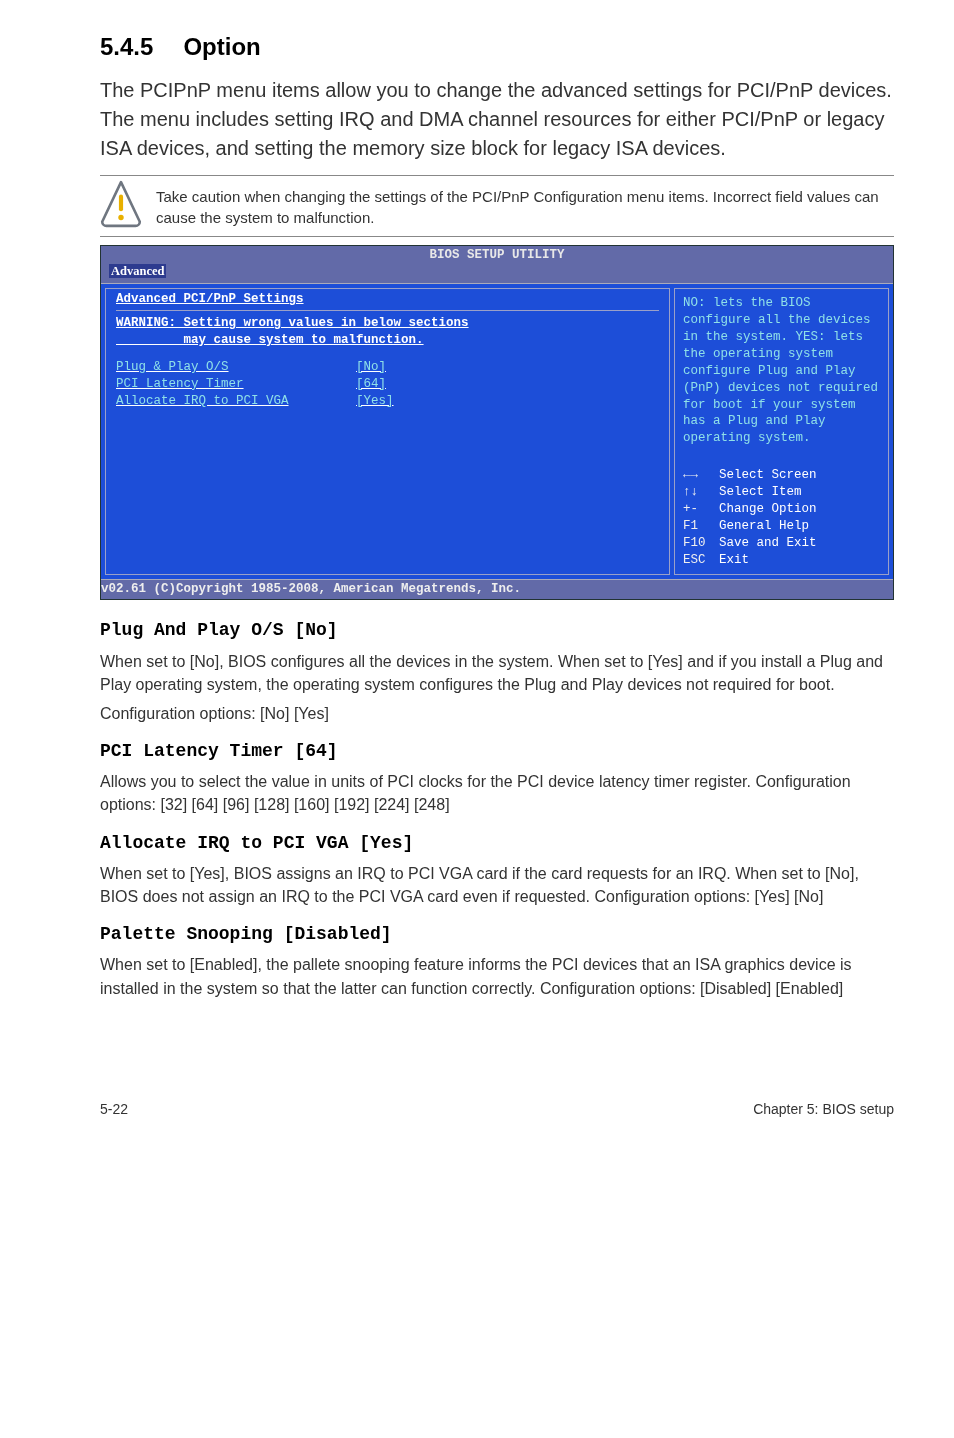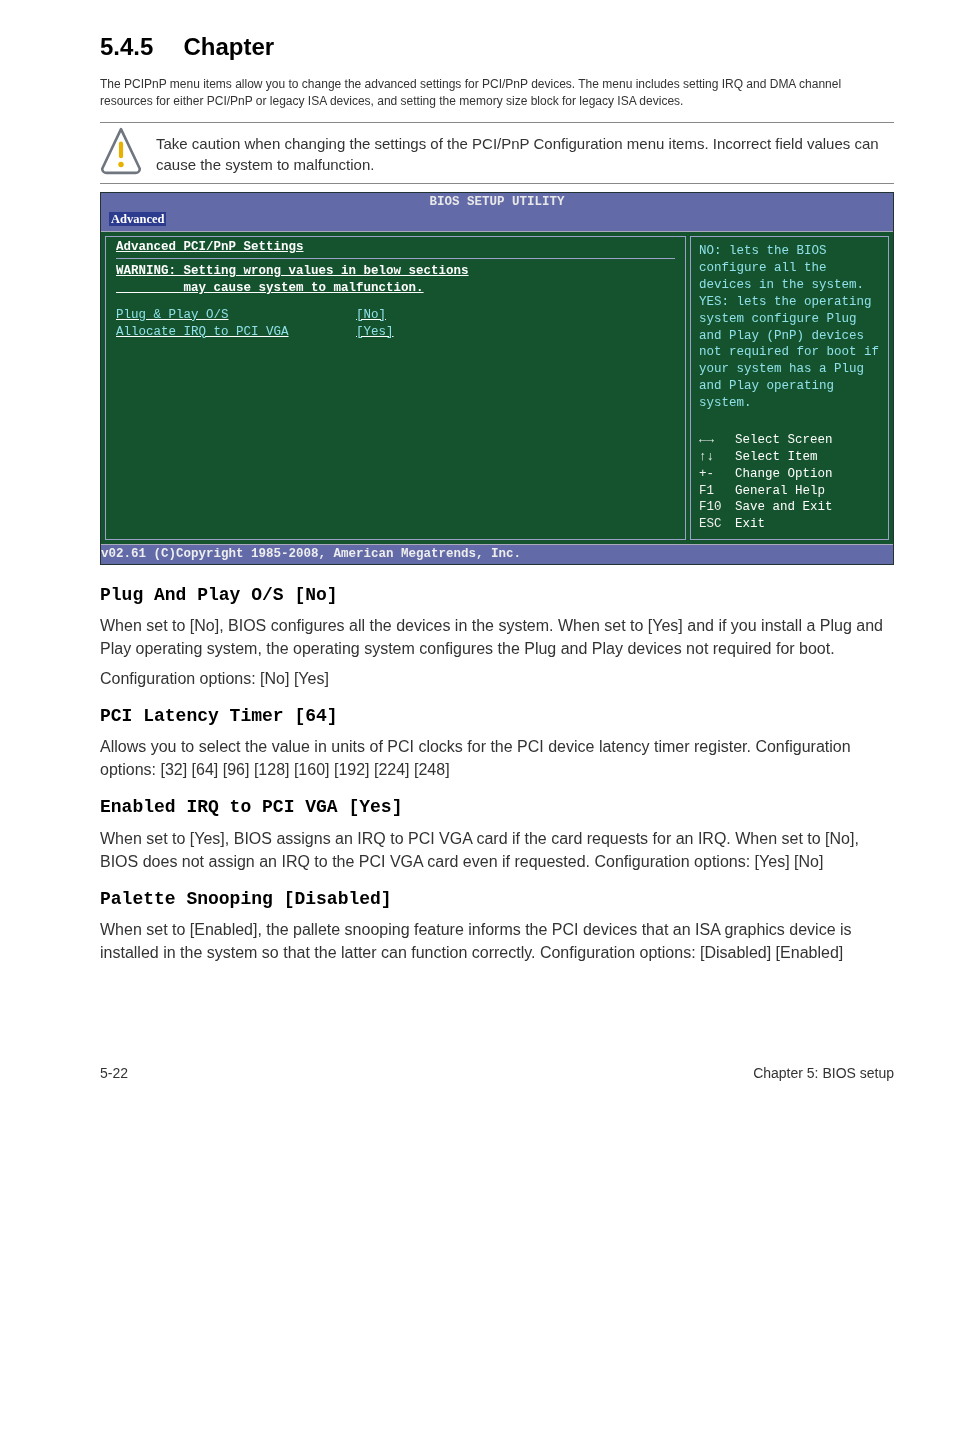--- a/index.html
+++ b/index.html
@@ -11,27 +11,27 @@
       padding: 30px 60px 20px 100px;
       line-height: 1.4;
     }
     h1 {
       font-size: 24px;
       font-weight: bold;
       margin-bottom: 12px;
       color: #000;
     }
     .section-num { display: inline-block; margin-right: 30px; }
-    .intro { font-size: 12px; color: #333; margin-bottom: 12px; line-height: 1.45; }
+    .intro { font-size: 20px; color: #333; margin-bottom: 12px; line-height: 1.45; }
     .caution-row { display: flex; align-items: flex-start; gap: 14px; margin-bottom: 8px; border-top: 1px solid #888; border-bottom: 1px solid #888; padding: 4px 0 8px 0;}
     .caution-icon { width: 42px; height: 48px; flex-shrink: 0; }
     .caution-text { font-size: 15px; line-height: 1.4; padding-top: 6px; }
     .bios-box {
       font-family: "Courier New", monospace;
-      background: #14532d;
+      background: #1d4ed8;
       color: #fff;
       border: 1px solid #233;
       font-size: 12.5px;
       line-height: 1.35;
       margin-bottom: 18px;
     }
     .bios-header {
       background: #626aa8;
       text-align: center;
       color: #e8e8e8;
@@ -45,21 +45,21 @@
     .bios-body { display: flex; }
     .bios-left {
       flex: 1;
       border: 1px solid #9aa0c8;
       margin: 4px 2px 4px 4px;
       padding: 2px 10px;
       position: relative;
       text-decoration: underline;
     }
     .bios-right {
-      width: 199px;
+      width: 215px;
       border: 1px solid #9aa0c8;
       margin: 4px 4px 4px 2px;
       padding: 6px 8px;
       color: #8fe0e8;
     }
     .bios-left .title-row { color: #fff; font-weight: bold; }
     .bios-hr { border: none; border-top: 1px solid #9aa0c8; margin: 2px 0 4px 0; }
     .bios-left .warning { color:#fff; font-weight:bold; }
     .bios-left .opt-row { display:flex; color:#8fe0e8; }
     .bios-left .opt-label { width: 240px; }
@@ -80,21 +80,21 @@
       display:flex; justify-content:space-between;
       font-size:14px; color:#333;
       margin-top: 100px;
       border-top: none;
     }
   </style>
 </head>
 <body>
 
 <h1>
-  <span class="section-num">5.4.5</span><span>Chapter</span>
+  <span class="section-num">5.4.5</span><span>Option</span>
 </h1>
 
 <p class="intro">The PCIPnP menu items allow you to change the advanced settings for PCI/PnP devices. The menu includes setting IRQ and DMA channel resources for either PCI/PnP or legacy ISA devices, and setting the memory size block for legacy ISA devices.</p>
 
 <div class="caution-row">
   <span class="caution-icon">
     <svg viewBox="0 0 40 46" width="42" height="48">
       <path d="M20 2 L38 40 A4 4 0 0 1 34 44 L6 44 A4 4 0 0 1 2 40 Z" fill="none" stroke="#6f7680" stroke-width="2.5" stroke-linejoin="round"></path>
       <rect x="18" y="14" width="4" height="16" rx="2" fill="#e8b000"></rect>
       <circle cx="20" cy="36" r="2.6" fill="#e8b000"></circle>
@@ -115,20 +115,24 @@
       <div class="title-row">Advanced PCI/PnP Settings</div>
       <hr class="bios-hr">
       <div class="warning" style="white-space:pre;">WARNING: Setting wrong values in below sections</div>
       <div class="warning" style="white-space:pre;">         may cause system to malfunction.</div>
       <div style="height:10px;"></div>
       <div class="opt-row">
         <span class="opt-label">Plug &amp; Play O/S</span>
         <span>[No]</span>
       </div>
       <div class="opt-row">
+        <span class="opt-label">PCI Latency Timer</span>
+        <span>[64]</span>
+      </div>
+      <div class="opt-row">
         <span class="opt-label">Allocate IRQ to PCI VGA</span>
         <span>[Yes]</span>
       </div>
     </div>
     <div class="bios-right">
       <div class="bios-help">NO: lets the BIOS configure all the devices in the system. YES: lets the operating system configure Plug and Play (PnP) devices not required for boot if your system has a Plug and Play operating system.</div>
       <div class="bios-keys">
         <div><span class="k">←→</span><span>Select Screen</span></div>
         <div><span class="k">↑↓</span><span>Select Item</span></div>
         <div><span class="k">+-</span><span>Change Option</span></div>
@@ -141,21 +145,21 @@
   <div class="bios-footer">v02.61 (C)Copyright 1985-2008, American Megatrends, Inc.</div>
 </div>
 
 <h2>Plug And Play O/S [No]</h2>
 <p class="para">When set to [No], BIOS configures all the devices in the system. When set to [Yes] and if you install a Plug and Play operating system, the operating system configures the Plug and Play devices not required for boot.</p>
 <p class="para">Configuration options: [No] [Yes]</p>
 
 <h2>PCI Latency Timer [64]</h2>
 <p class="para">Allows you to select the value in units of PCI clocks for the PCI device latency timer register. Configuration options: [32] [64] [96] [128] [160] [192] [224] [248]</p>
 
-<h2>Enabled IRQ to PCI VGA [Yes]</h2>
+<h2>Allocate IRQ to PCI VGA [Yes]</h2>
 <p class="para">When set to [Yes], BIOS assigns an IRQ to PCI VGA card if the card requests for an IRQ. When set to [No], BIOS does not assign an IRQ to the PCI VGA card even if requested. Configuration options: [Yes] [No]</p>
 
 <h2>Palette Snooping [Disabled]</h2>
 <p class="para">When set to [Enabled], the pallete snooping feature informs the PCI devices that an ISA graphics device is installed in the system so that the latter can function correctly. Configuration options: [Disabled] [Enabled]</p>
 
 <div class="page-footer">
   <span>5-22</span>
   <span>Chapter 5: BIOS setup</span>
 </div>
 

